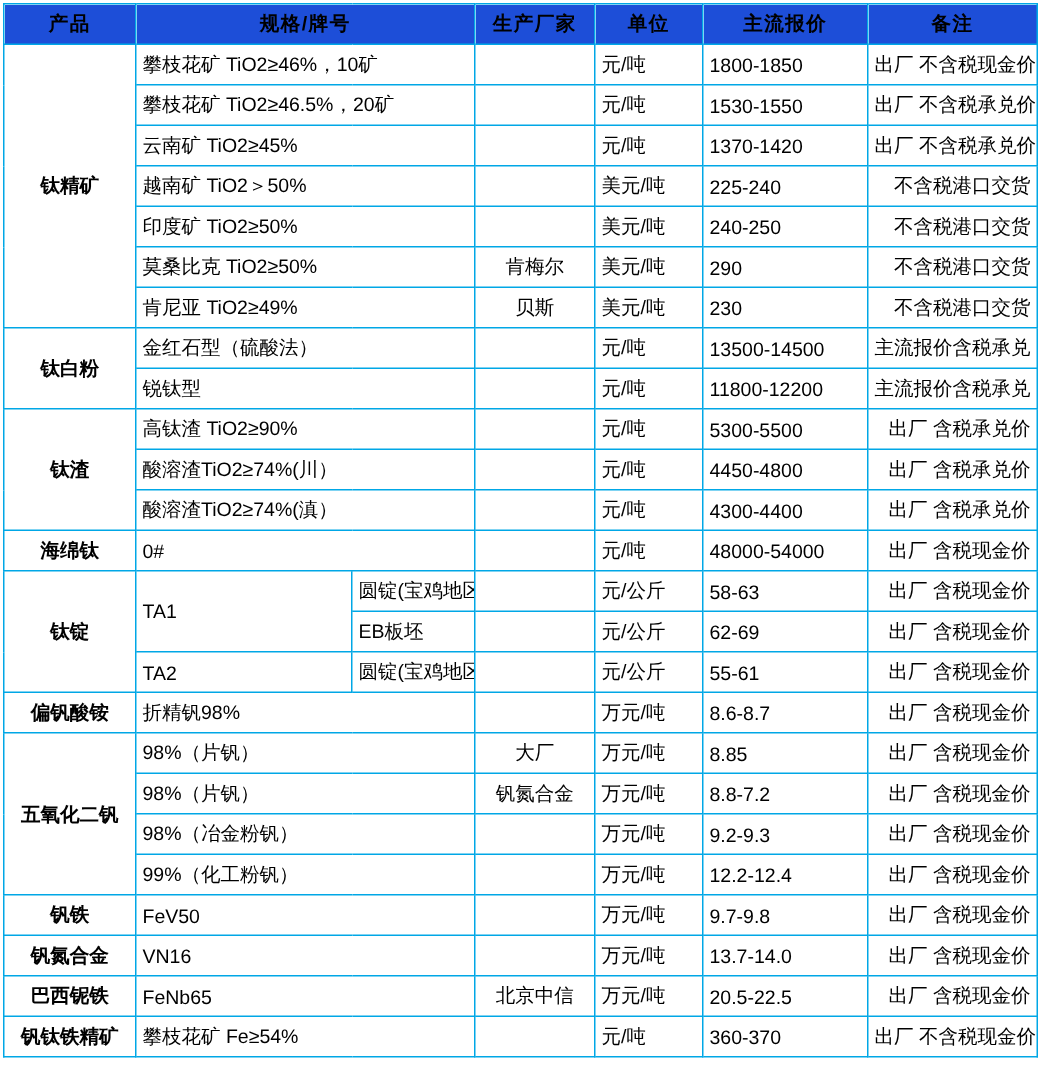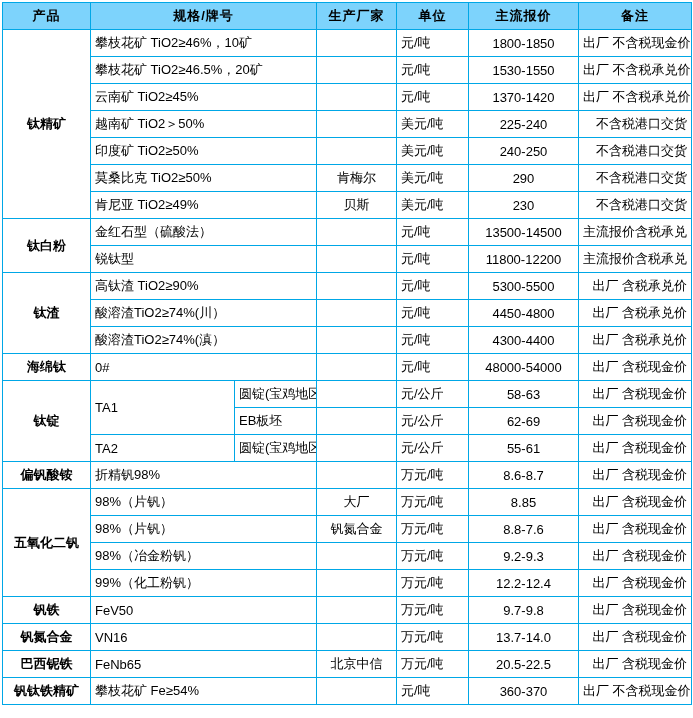--- a/index.html
+++ b/index.html
@@ -31,21 +31,21 @@
     border: 1px solid #00a7e6;
     font-size: 13px;
     color: #000000;
     padding: 0 4px;
     height: 27px;
     box-sizing: border-box;
     overflow: hidden;
     white-space: nowrap;
   }
   thead th {
-    background: #7dd3fc;
+    background: #1d4ed8;
     color: #ffffff;
     font-weight: bold;
     text-align: center;
     font-size: 14px;
     height: 32px;
     letter-spacing: 1px;
   }
   td.c-product {
     text-align: center;
     font-weight: bold;
@@ -59,21 +59,21 @@
     text-align: left;
     padding-left: 6px;
   }
   td.c-factory {
     text-align: center;
   }
   td.c-unit {
     text-align: left;
   }
   td.c-price {
-    text-align: center;
+    text-align: left;
   }
   td.c-remark {
     text-align: right;
   }
   td.blank {
     padding: 0;
   }
   
   col.w-product { width: 88px; }
   col.w-spec    { width: 144px; }
@@ -240,21 +240,21 @@
           <td class="c-spec" colspan="2">98%（片钒）</td>
           <td class="c-factory">大厂</td>
           <td class="c-unit">万元/吨</td>
           <td class="c-price">8.85</td>
           <td class="c-remark">出厂 含税现金价</td>
         </tr>
         <tr>
           <td class="c-spec" colspan="2">98%（片钒）</td>
           <td class="c-factory">钒氮合金</td>
           <td class="c-unit">万元/吨</td>
-          <td class="c-price">8.8-7.6</td>
+          <td class="c-price">8.8-7.2</td>
           <td class="c-remark">出厂 含税现金价</td>
         </tr>
         <tr>
           <td class="c-spec" colspan="2">98%（冶金粉钒）</td>
           <td class="c-factory blank"></td>
           <td class="c-unit">万元/吨</td>
           <td class="c-price">9.2-9.3</td>
           <td class="c-remark">出厂 含税现金价</td>
         </tr>
         <tr>

